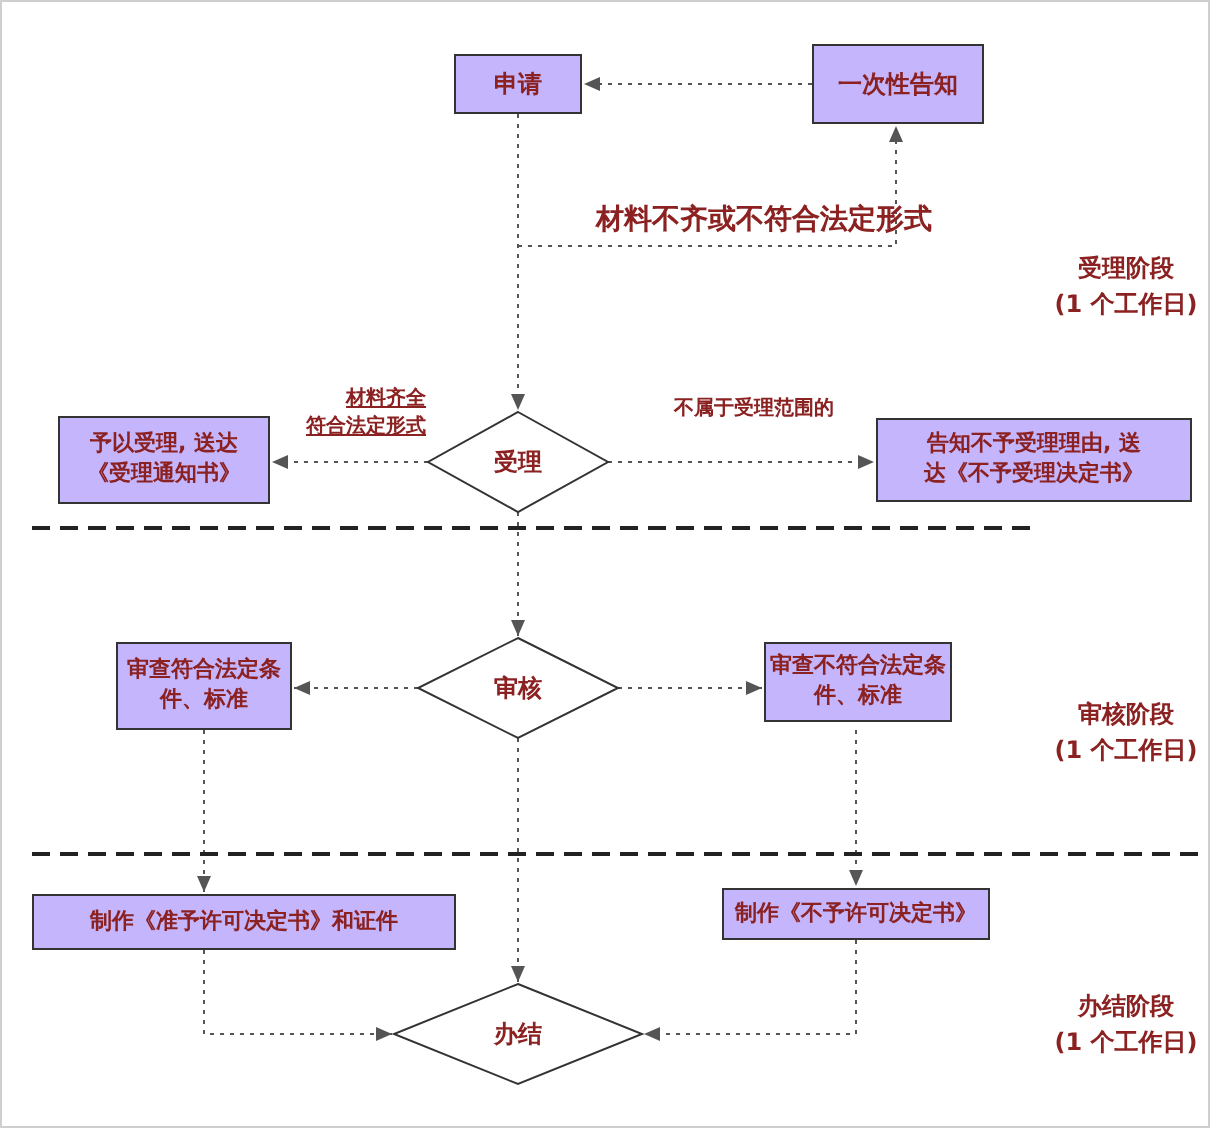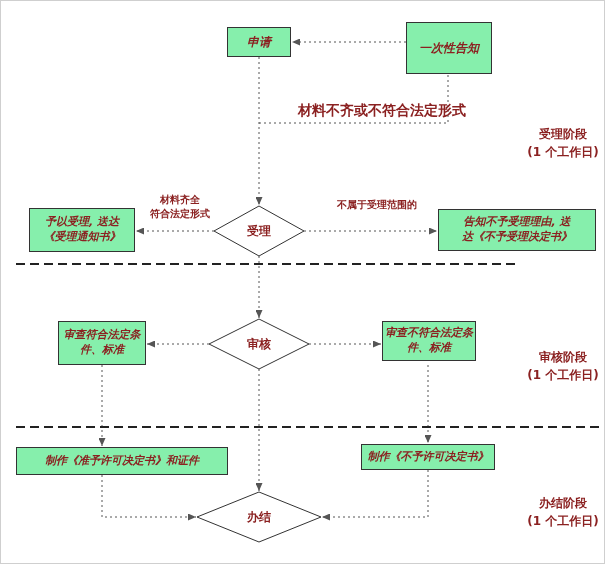--- a/index.html
+++ b/index.html
@@ -34,21 +34,21 @@
   #arrowhead path { fill: var(--connector, #555555); }
   .node {
     position: absolute;
     display: flex;
     align-items: center;
     justify-content: center;
     text-align: center;
     color: var(--text, #8b2121);
     font-weight: bold;
   }
-  .box { background: #86efac; border: 1px solid var(--node-border, #333333); font-style: italic; }
+  .box { background: #c4b5fd; border: 1px solid var(--node-border, #333333); }
   .label { white-space: pre-line; line-height: 1.35; }
   .fs12 { font-size: 12px; }
   .fs11 { font-size: 11px; }
   .stage {
     position: absolute;
     width: 90px;
     text-align: center;
     color: var(--text, #8b2121);
     font-weight: bold;
     font-size: 12px;
@@ -56,21 +56,21 @@
     line-height: 1.5;
   }
   .edge-label {
     position: absolute;
     color: var(--text, #8b2121);
     font-size: 10px;
     font-weight: bold;
     white-space: pre-line;
     line-height: 1.4;
   }
-  .edge-label.center { text-align: center; }
+  .edge-label.center { text-align: right; text-decoration: underline; }
 </style>
 </head>
 <body>
 
 <div class="canvas">
 
   <svg class="layer" viewBox="0 0 605 564" xmlns="http://www.w3.org/2000/svg">
     <defs>
       <marker id="arrowhead" markerWidth="8" markerHeight="7" refX="8" refY="3.5" orient="auto" markerUnits="userSpaceOnUse">
         <path d="M0,0 L8,3.5 L0,7 Z"></path>
@@ -96,21 +96,21 @@
     <polygon class="diamond" points="258,491 320,516 258,541 196,516"></polygon>
 
     <line class="separator" x1="15" y1="263" x2="518" y2="263"></line>
     <line class="separator" x1="15" y1="426" x2="603" y2="426"></line>
   </svg>
 
   <div class="node box fs12" style="left:226px;top:26px;width:64px;height:30px">
     <span class="label">申请</span>
   </div>
 
-  <div class="node box fs12" style="left:405px;top:21px;width:86px;height:52px">
+  <div class="node box fs12" style="left:405px;top:21px;width:86px;height:40px">
     <span class="label">一次性告知</span>
   </div>
 
   <div class="node box fs11" style="left:28px;top:207px;width:106px;height:44px">
     <span class="label">予以受理, 送达
 《受理通知书》</span>
   </div>
 
   <div class="node box fs11" style="left:437px;top:208px;width:158px;height:42px">
     <span class="label">告知不予受理理由, 送

